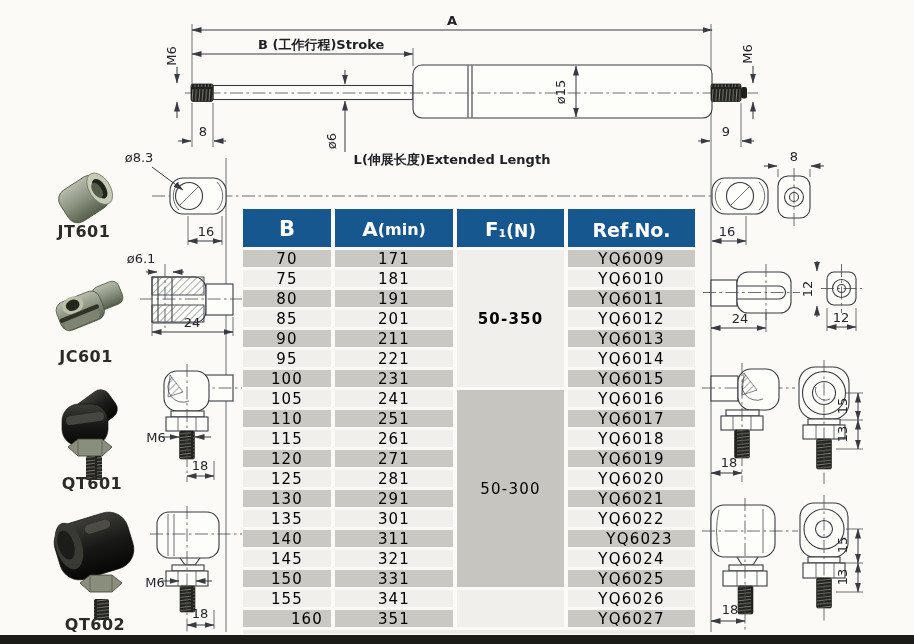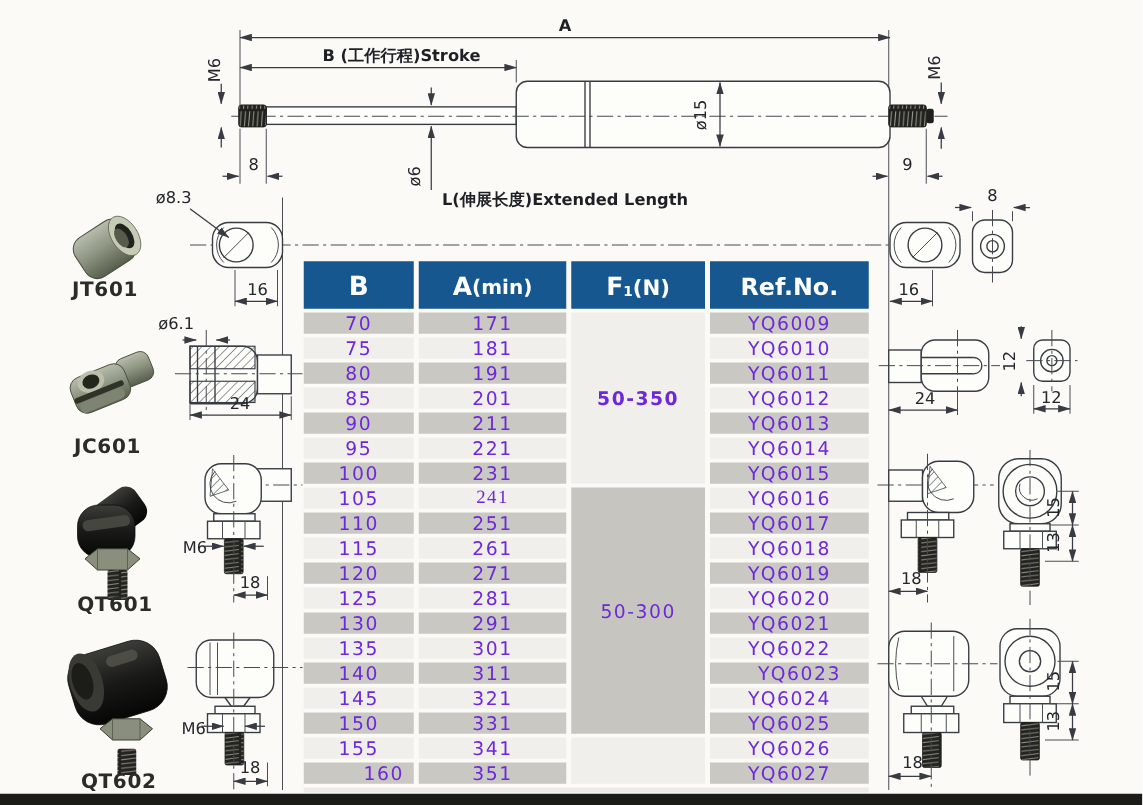--- a/index.html
+++ b/index.html
@@ -20,21 +20,21 @@
   
   .spec-table{
     position:absolute;left:243px;top:209px;width:452px;z-index:2;
     display:grid;grid-template-columns:88px 118px 107px 127px;
     grid-template-rows:38px repeat(19,17px);
     column-gap:4px;row-gap:3px;
   }
   .th{background:var(--header-blue,#17578f);color:#fff;display:flex;align-items:flex-end;justify-content:center;font-weight:bold;font-size:20px;padding-bottom:6px;}
   .th .small{font-size:16px;align-self:flex-end;padding-bottom:2px;}
   .th .sub{font-size:11px;align-self:flex-end;padding-bottom:1px;}
-  .cell,.fblock{display:flex;align-items:center;justify-content:center;font-size:15px;letter-spacing:1.2px;color:#6d28d9;}
+  .cell,.fblock{display:flex;align-items:center;justify-content:center;font-size:15px;letter-spacing:1.2px;color:#000000;}
   .band-dark{background:var(--band-dark,#c9c8c2);}
   .band-light{background:var(--band-light,#f0efeb);}
   .fblock.band-dark{background:var(--force-dark,#c6c5bf);}
   .partial-row{position:absolute;left:243px;top:630px;width:452px;height:4px;background:#ecebe7;z-index:2;}
   .bottom-bar{position:absolute;left:0;top:635px;width:914px;height:9px;background:var(--bottom-bar,#1b1b18);z-index:3;}
 </style>
 </head>
 <body>
 
 <div id="page" style="--header-blue: #17578f; --band-light: #f0efeb; --band-dark: #c9c8c2; --force-dark: #c6c5bf; --page-bg: #fbfaf6; --bottom-bar: #1b1b18;">
@@ -376,21 +376,21 @@
       <div class="cell band-dark" style="grid-area: 6 / 1;">90</div>
       <div class="cell band-dark" style="grid-area: 6 / 2;">211</div>
       <div class="cell band-dark" style="grid-area: 6 / 4;">YQ6013</div>
       <div class="cell band-light" style="grid-area: 7 / 1;">95</div>
       <div class="cell band-light" style="grid-area: 7 / 2;">221</div>
       <div class="cell band-light" style="grid-area: 7 / 4;">YQ6014</div>
       <div class="cell band-dark" style="grid-area: 8 / 1;">100</div>
       <div class="cell band-dark" style="grid-area: 8 / 2;">231</div>
       <div class="cell band-dark" style="grid-area: 8 / 4;">YQ6015</div>
       <div class="cell band-light" style="grid-area: 9 / 1;">105</div>
-      <div class="cell band-light" style="grid-area: 9 / 2; font-family: Liberation Serif, serif;">241</div>
+      <div class="cell band-light" style="grid-area: 9 / 2;">241</div>
       <div class="cell band-light" style="grid-area: 9 / 4;">YQ6016</div>
       <div class="cell band-dark" style="grid-area: 10 / 1;">110</div>
       <div class="cell band-dark" style="grid-area: 10 / 2;">251</div>
       <div class="cell band-dark" style="grid-area: 10 / 4;">YQ6017</div>
       <div class="cell band-light" style="grid-area: 11 / 1;">115</div>
       <div class="cell band-light" style="grid-area: 11 / 2;">261</div>
       <div class="cell band-light" style="grid-area: 11 / 4;">YQ6018</div>
       <div class="cell band-dark" style="grid-area: 12 / 1;">120</div>
       <div class="cell band-dark" style="grid-area: 12 / 2;">271</div>
       <div class="cell band-dark" style="grid-area: 12 / 4;">YQ6019</div>

